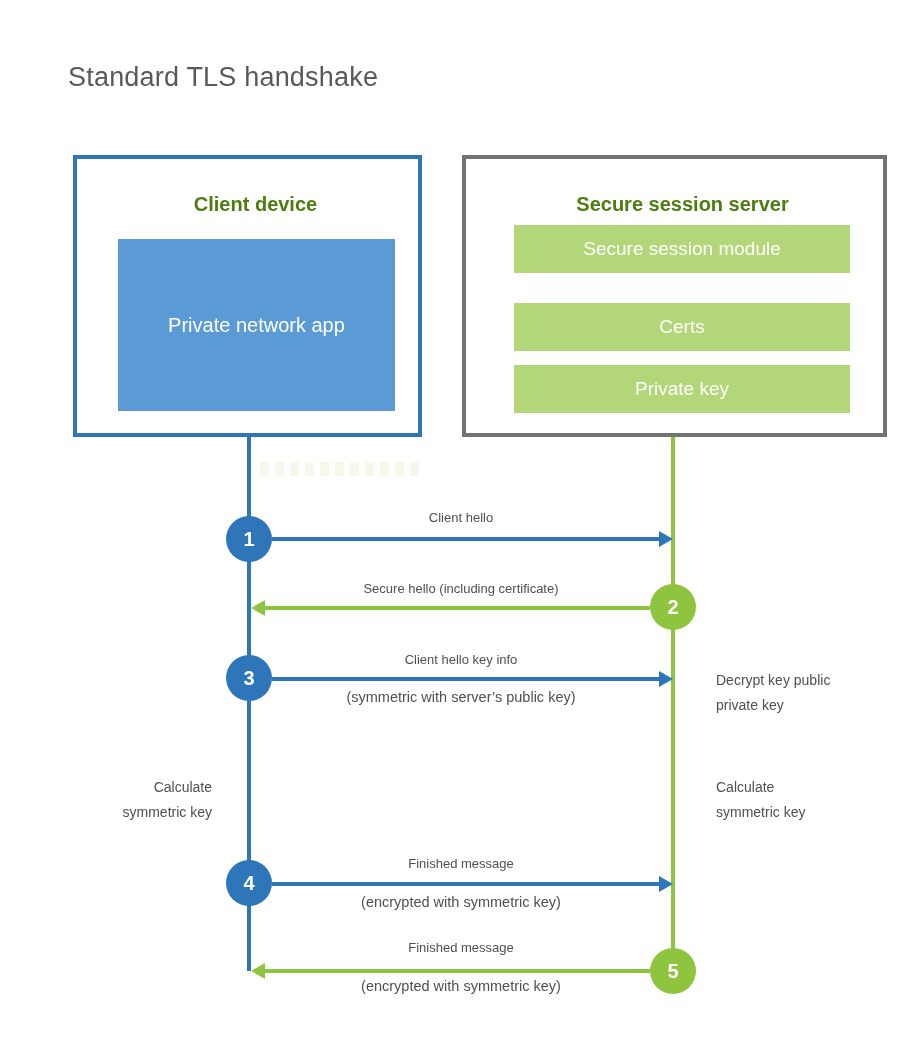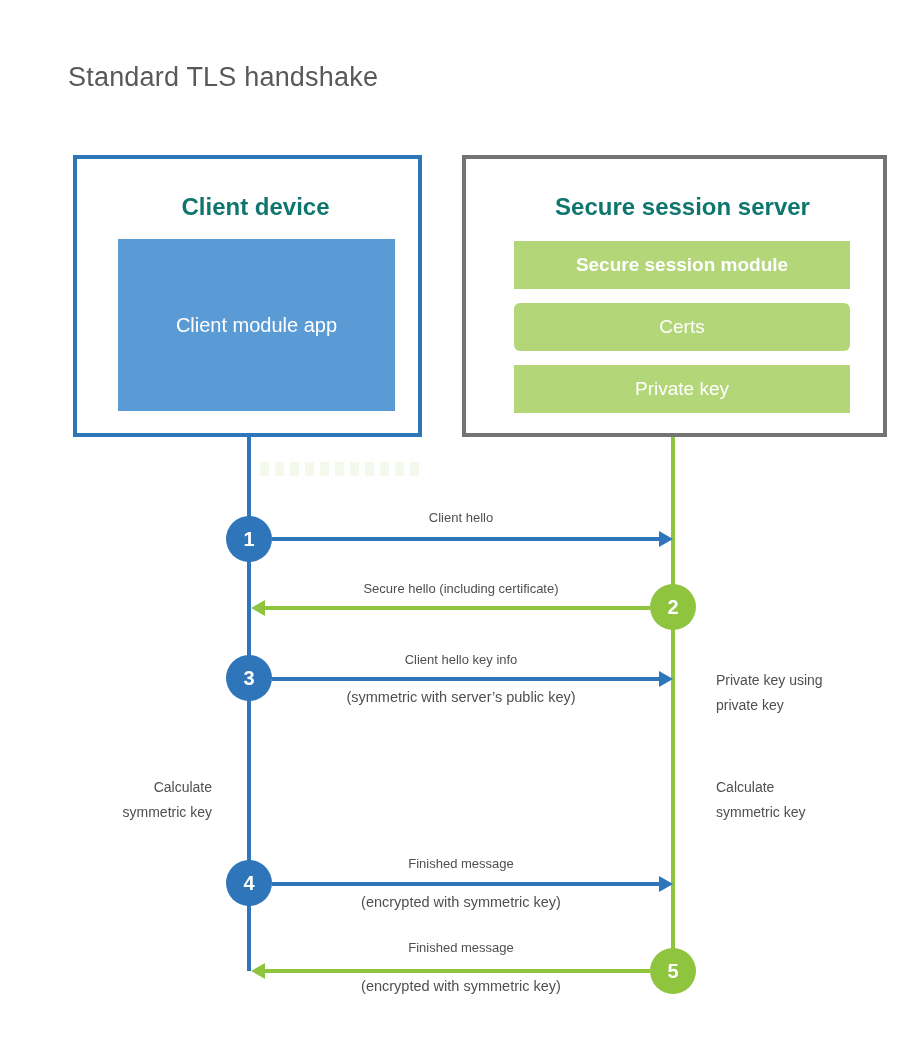--- a/index.html
+++ b/index.html
@@ -17,36 +17,36 @@
     font-size: 27px; font-weight: 300; letter-spacing: 0.2px;
     color: #595959;
   }
 
   
   .actor-box { position: absolute; top: 123px; height: 282px; background: #fff; }
   .client-box { left: 41px; width: 349px; border: 4px solid #2e76b9; }
   .server-box { left: 430px; width: 425px; border: 4px solid #737373; }
   .actor-title {
     position: absolute; top: 26px; left: 0; width: 100%;
-    text-align: center; font-size: 24px; font-weight: 700; color: #0f766e;
+    text-align: center; font-size: 20px; font-weight: 700; color: #4d7c0f;
   }
   .client-module {
     position: absolute; left: 33px; top: 72px; width: 277px; height: 172px;
     background: #5b9bd5; color: #ffffff;
     display: flex; align-items: center; justify-content: center; text-align: center;
     font-size: 20px; line-height: 1.45; padding: 0 40px;
   }
   .server-module {
     position: absolute; left: 40px; width: 336px; height: 48px;
     background: #b3d678; color: #ffffff;
     display: flex; align-items: center; justify-content: center;
     font-size: 19px;
   }
-  .server-module.m0 { top: 74px; font-weight: bold; }
-  .server-module.m1 { top: 136px; border-radius: 6px; }
+  .server-module.m0 { top: 58px; }
+  .server-module.m1 { top: 136px; }
   .server-module.m2 { top: 198px; }
 
   
   .lifeline { position: absolute; top: 405px; width: 4px; height: 534px; }
   .lifeline.client { left: 215px; background: #2e76b9; }
   .lifeline.server { left: 639px; background: #8fc43f; }
 
   
   .ghost-dashes {
     position: absolute; left: 228px; top: 430px; width: 162px; height: 14px;
@@ -110,21 +110,21 @@
 </head>
 <body>
 
 <div class="stage">
 
   <div class="page-title">Standard TLS handshake</div>
 
   <div class="actor-box client-box">
     <div class="actor-title">Client device</div>
     <div class="client-module">
-      <span>Client module app</span>
+      <span>Private network app</span>
     </div>
   </div>
 
   <div class="actor-box server-box">
     <div class="actor-title">Secure session server</div>
     <div class="server-module m0">
       <span>Secure session module</span>
     </div>
     <div class="server-module m1">
       <span>Certs</span>
@@ -145,21 +145,21 @@
   <div class="badge green b2">2</div>
   <div class="msg-label l2">Secure hello (including certificate)</div>
   <div class="arrow green left a2"></div>
 
   <div class="badge blue b3">3</div>
   <div class="msg-label l3">Client hello key info</div>
   <div class="arrow blue right a3"></div>
   <div class="msg-sublabel s3">(symmetric with server’s public key)</div>
 
   <div class="side-note note-decrypt">
-    <div>Private key using</div>
+    <div>Decrypt key public</div>
     <div>private key</div>
   </div>
 
   <div class="side-note note-calc-left">
     <div>Calculate</div>
     <div>symmetric key</div>
   </div>
   <div class="side-note note-calc-right">
     <div>Calculate</div>
     <div>symmetric key</div>

